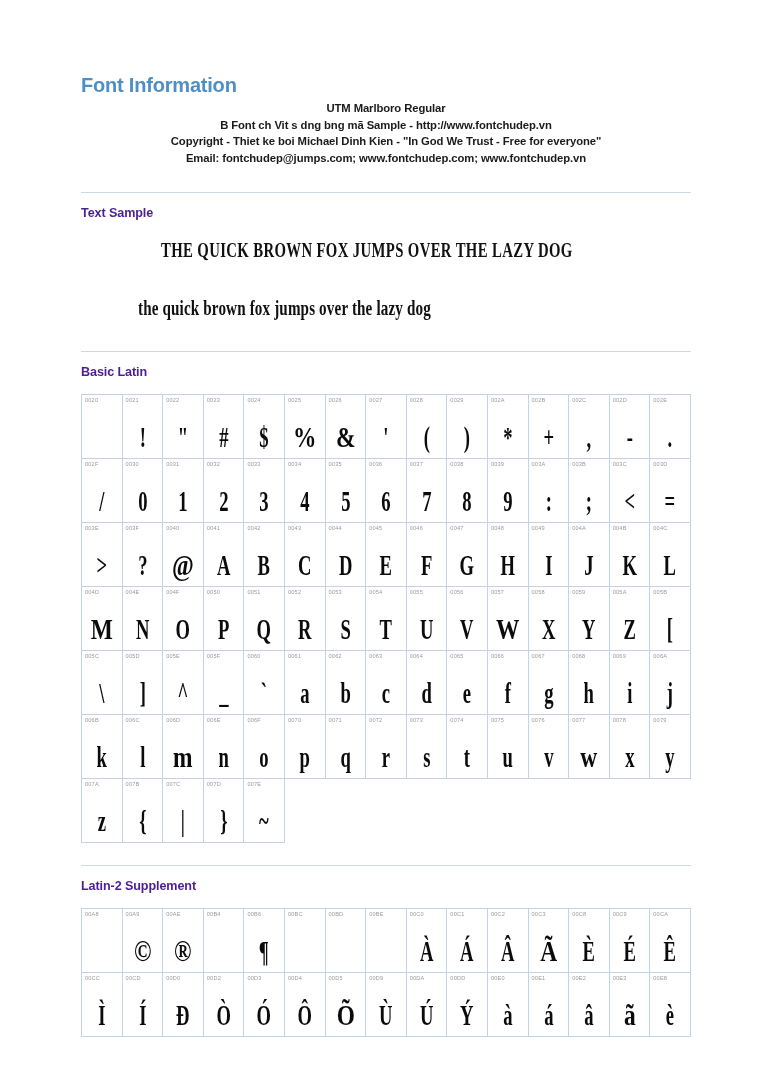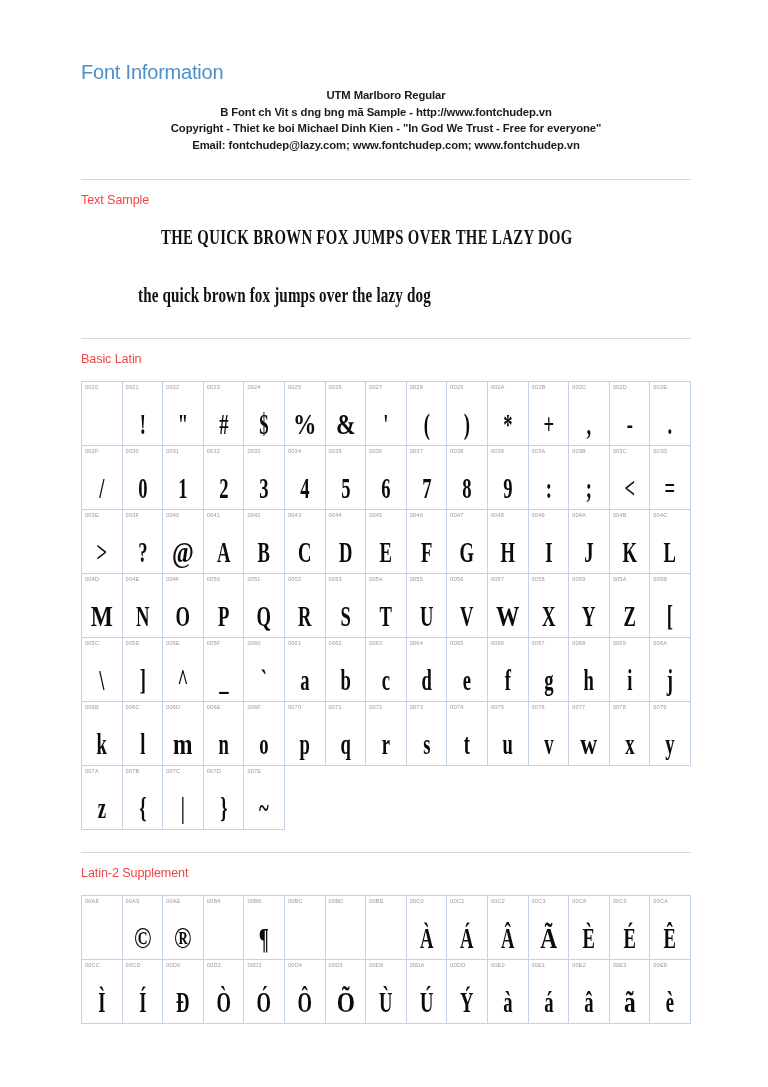--- a/index.html
+++ b/index.html
@@ -26,25 +26,25 @@
   .content {
     position: absolute;
     left: 81px;
     top: 60px;
     width: 610px;
   }
 
   
   .doc-title {
     font-size: 20px;
-    font-weight: normal;
+    font-weight: bold;
     color: #4e8fc6;
     letter-spacing: -0.2px;
     line-height: 24px;
-    margin: 0 0 3px 0;
+    margin: 13px 0 3px 0;
   }
   .info-lines {
     margin: 0 0 0 0;
   }
   .info-line {
     font-size: 11.3px;
     font-weight: bold;
     color: #1b1b1b;
     line-height: 16.6px;
     white-space: nowrap;
@@ -54,22 +54,22 @@
 
   
   .divider {
     height: 1px;
     background: #cfd9e3;
     width: 610px;
     margin: 0;
   }
   .section-head {
     font-size: 12.6px;
-    font-weight: normal;
-    color: #ef4444;
+    font-weight: bold;
+    color: #4c1d95;
     line-height: 16px;
     letter-spacing: -0.1px;
   }
 
   
   .sample-wrap {
     width: 610px;
     text-align: left;
   }
   .sample {
@@ -150,21 +150,21 @@
 <body>
 
 <div class="page">
   <div class="content">
 
     <h1 class="doc-title">Font Information</h1>
     <div class="info-lines">
       <div class="info-line">UTM Marlboro Regular</div>
       <div class="info-line">B Font ch Vit s dng bng mã Sample - http://www.fontchudep.vn</div>
       <div class="info-line">Copyright - Thiet ke boi Michael Dinh Kien - "In God We Trust - Free for everyone"</div>
-      <div class="info-line">Email: fontchudep@lazy.com; www.fontchudep.com; www.fontchudep.vn</div>
+      <div class="info-line">Email: fontchudep@jumps.com; www.fontchudep.com; www.fontchudep.vn</div>
     </div>
 
     <div class="sp-26"></div>
 
     <div class="divider"></div>
     <div class="sp-12"></div>
     <div class="section-head">Text Sample</div>
 
     <div class="sp-18"></div>
     <div class="sample-wrap">

